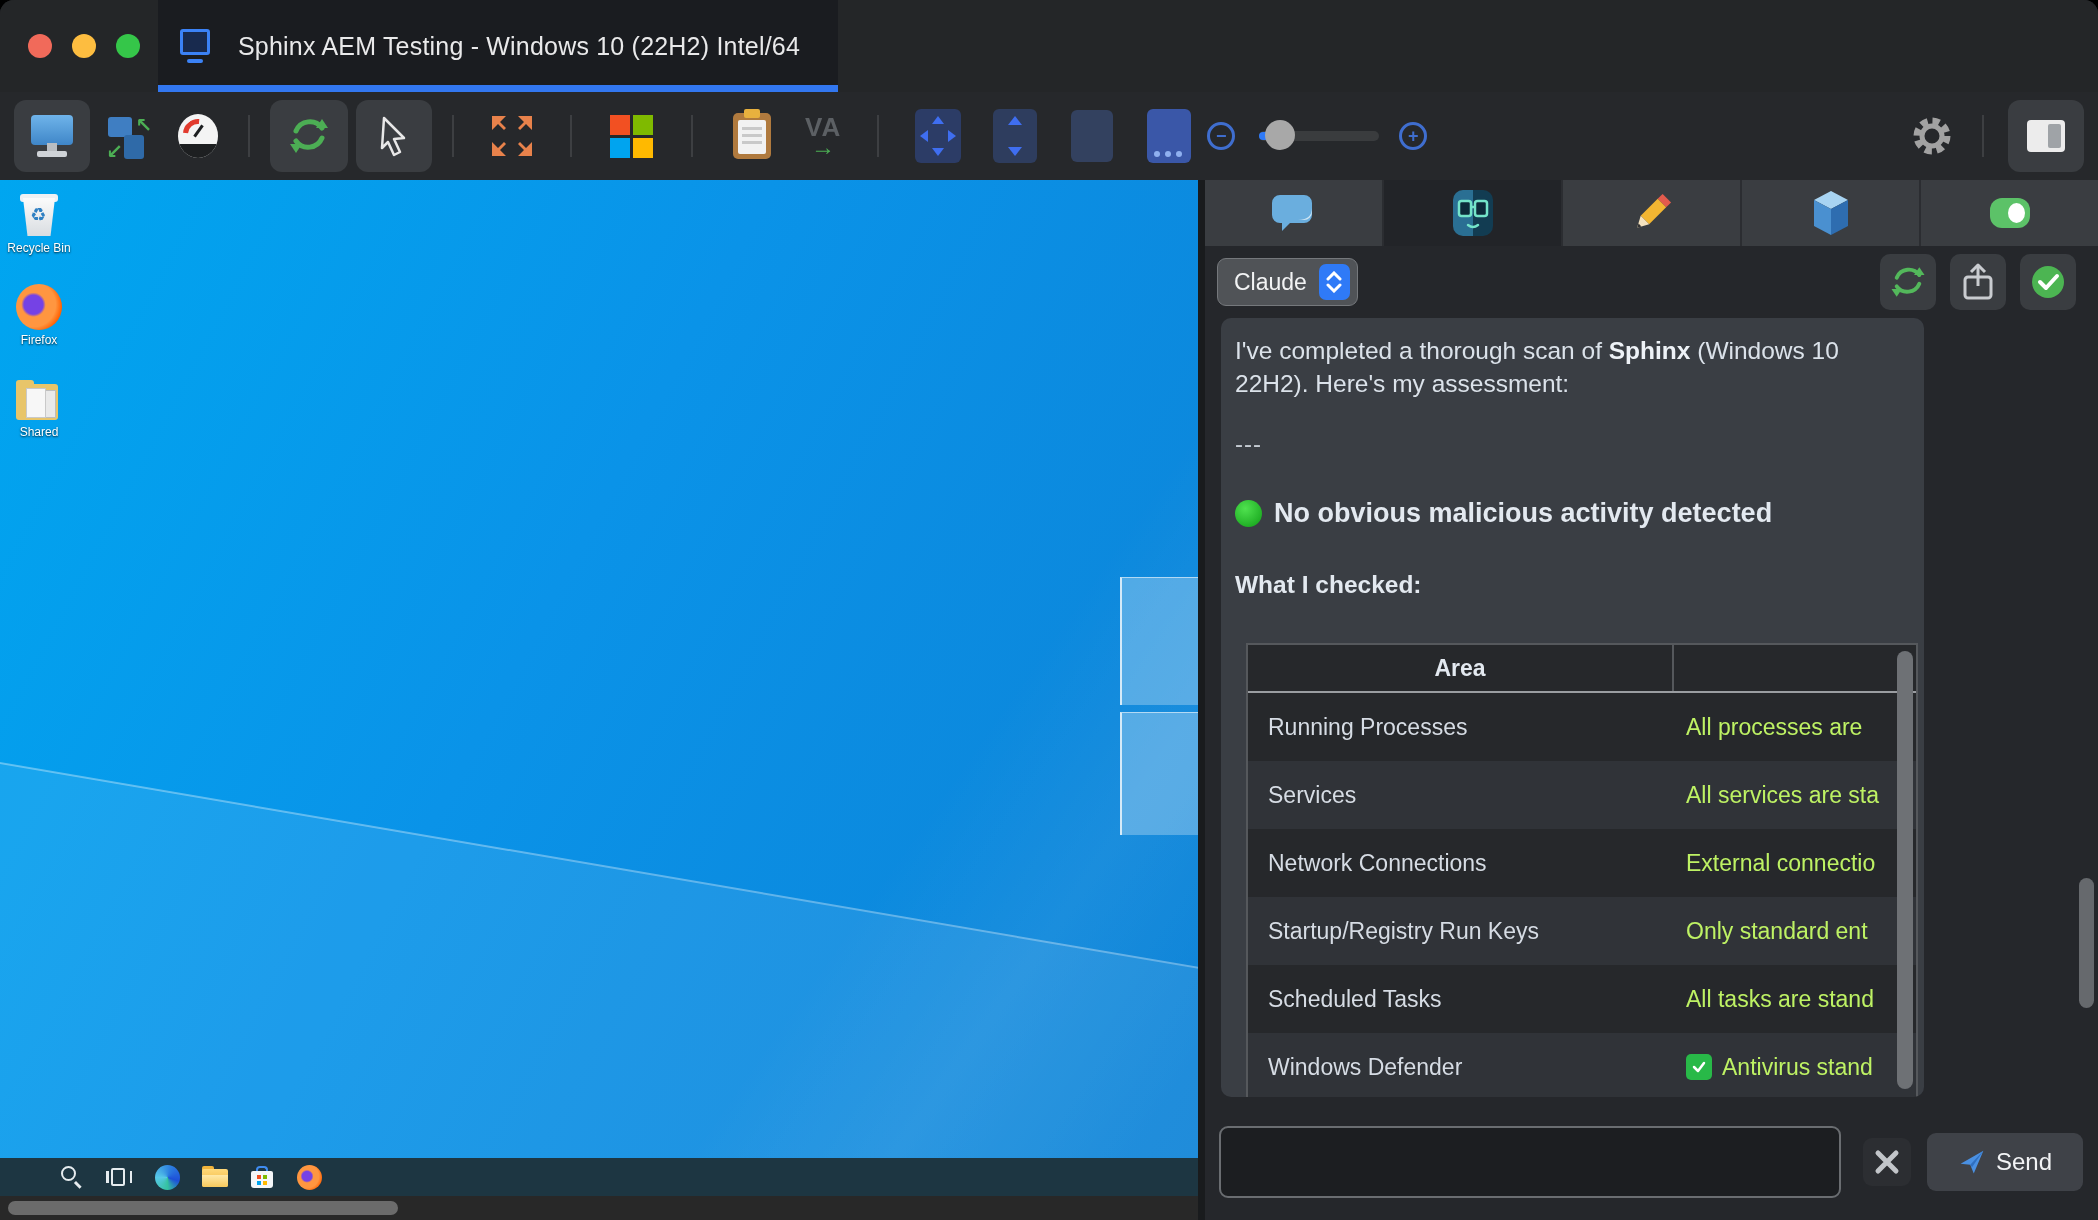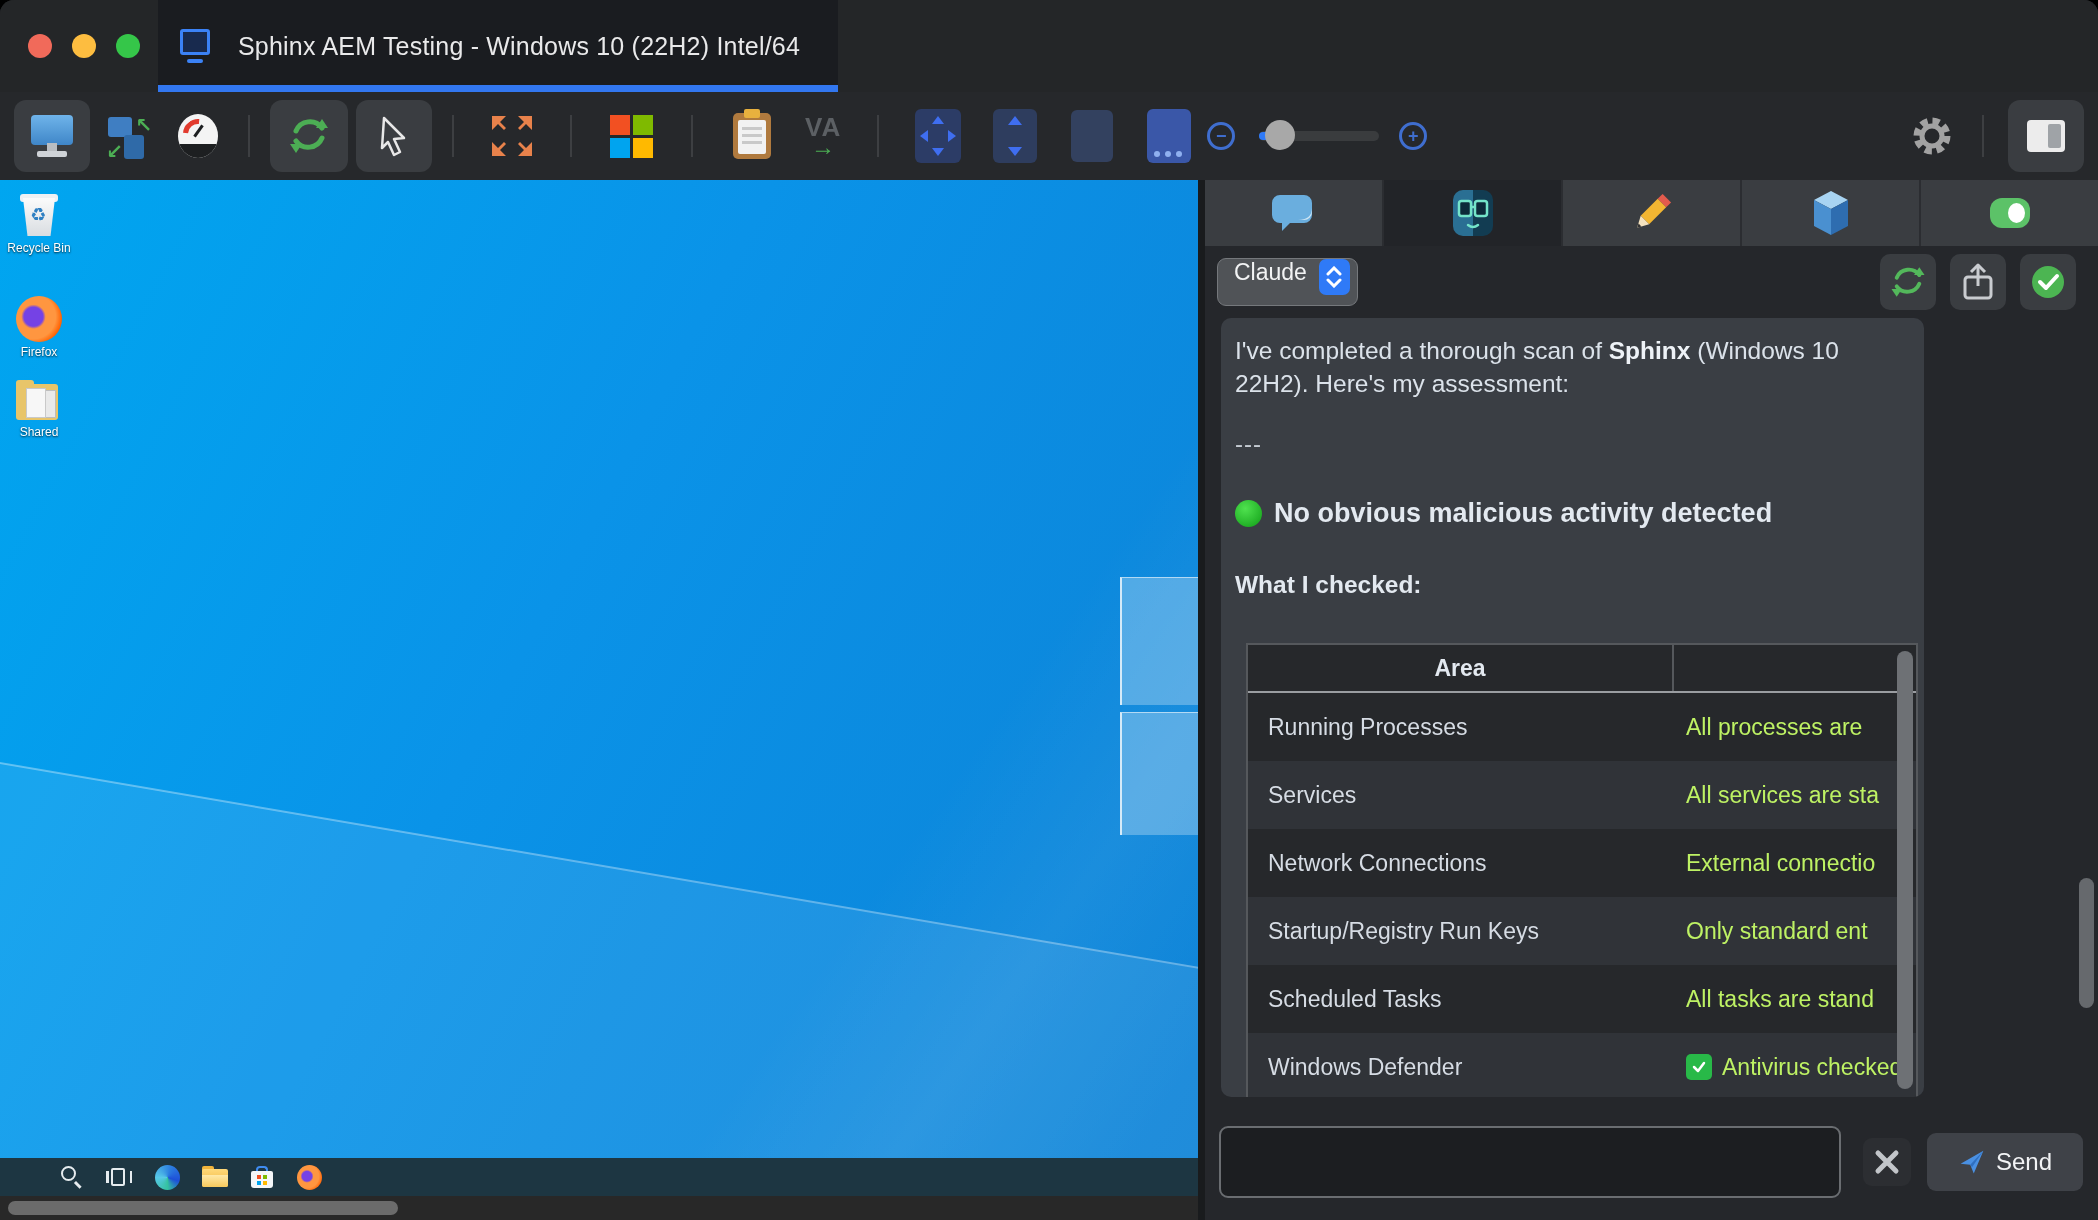--- a/index.html
+++ b/index.html
@@ -77,21 +77,21 @@
   .desktop{position:relative;height:978px;background:linear-gradient(118deg,#00a6f0 0%,#0a93e8 45%,#0d82d6 100%);overflow:hidden;}
   .beam{position:absolute;left:-200px;top:-100px;width:2000px;height:1400px;background:linear-gradient(125deg,rgba(255,255,255,0) 55%,rgba(255,255,255,.06) 62%,rgba(255,255,255,0) 70%);}
   .floor{position:absolute;left:0;top:0;width:100%;height:100%;background:rgba(205,240,255,.10);clip-path:polygon(0 583px,1205px 790px,1205px 978px,0 978px);}
   .floorline{position:absolute;left:0;top:582px;width:1300px;height:2px;background:rgba(255,255,255,.35);transform:rotate(9.7deg);transform-origin:0 0;}
   .pane{position:absolute;background:rgba(255,255,255,.28);border-left:2px solid rgba(255,255,255,.75);border-top:1.5px solid rgba(255,255,255,.55);}
   .pane1{left:1120px;top:397px;width:90px;height:128px;}
   .pane2{left:1120px;top:532px;width:90px;height:123px;}
 
   .dicon{position:absolute;left:6px;width:66px;display:flex;flex-direction:column;align-items:center;}
   .dicon .lbl{margin-top:3px;color:#fff;font-size:12px;text-shadow:0 1px 2px rgba(0,0,0,.8);white-space:nowrap;}
-  .di-bin{top:12px;} .di-fox{top:116px;} .di-shared{top:200px;}
+  .di-bin{top:12px;} .di-fox{top:104px;} .di-shared{top:200px;}
   .bin-icon{position:relative;width:40px;height:46px;}
   .bin-icon .body{position:absolute;left:4px;top:6px;width:32px;height:38px;background:linear-gradient(180deg,#fbfbfb,#d9dde1);clip-path:polygon(0 0,100% 0,86% 100%,14% 100%);}
   .bin-icon .rim{position:absolute;left:1px;top:2px;width:38px;height:8px;background:#eef1f4;border-radius:3px;}
   .bin-icon .rec{position:absolute;left:11px;top:14px;color:#2e7fc2;font-size:18px;line-height:18px;}
   .fox-icon{width:46px;height:46px;border-radius:50%;background:radial-gradient(circle at 38% 45%,#7542e5 0 25%,#ff9640 32% 58%,#ff5f00 75%,#ffbd4f 100%);}
   .shared-icon{position:relative;width:46px;height:42px;}
   .shared-icon .bk{position:absolute;left:0;top:4px;width:42px;height:36px;background:#e8c56a;border-radius:3px;}
   .shared-icon .tab2{position:absolute;left:0;top:0;width:18px;height:8px;background:#e8c56a;border-radius:3px 3px 0 0;}
   .shared-icon .doc{position:absolute;left:10px;top:8px;width:20px;height:30px;background:#f7f7f7;border:1px solid #c9c9c9;}
   .shared-icon .doc2{position:absolute;left:26px;top:10px;width:14px;height:28px;background:#e9e9e9;border:1px solid #bdbdbd;}
@@ -126,21 +126,21 @@
   
   .panel{position:relative;flex:1;background:#25272b;display:flex;flex-direction:column;}
   .ptabs{display:flex;height:66px;}
   .ptab{flex:1;background:#3a3d41;border-right:2px solid #2b2d31;display:flex;align-items:center;justify-content:center;}
   .ptab:last-child{border-right:none;}
   .ptab.active{background:#222428;}
   .toggle-icon{position:relative;width:40px;height:30px;border-radius:12px;background:#5cc268;}
   .toggle-icon i{position:absolute;right:5px;top:5px;width:17px;height:20px;border-radius:50%;background:#fff;}
 
   .pcontrols{position:relative;height:72px;display:flex;align-items:center;}
-  .claude{margin-left:12px;height:48px;display:flex;align-items:flex-start;background:#505357;border:1.5px solid #75787c;border-radius:9px;padding:0 7px 0 16px;gap:12px;}
+  .claude{margin-left:12px;height:48px;display:flex;align-items:center;background:#505357;border:1.5px solid #75787c;border-radius:9px;padding:0 7px 0 16px;gap:12px;}
   .claude .val{color:#f2f3f4;font-size:23px;}
   .claude .step{width:31px;height:36px;background:#2f7af7;border-radius:7px;display:flex;flex-direction:column;align-items:center;justify-content:center;gap:2px;}
   .pc-actions{margin-left:auto;margin-right:22px;display:flex;gap:14px;}
   .pbtn{width:56px;height:56px;border-radius:10px;background:#3a3d41;display:flex;align-items:center;justify-content:center;}
 
   .chat{position:relative;flex:1;background:#25272b;}
   .bubble{position:absolute;left:16px;top:0;width:703px;height:779px;background:#3a3e44;border-radius:10px;padding:16px 14px;overflow:hidden;}
   .msg-text{max-width:650px;color:#dbe2ea;font-size:24.5px;line-height:33px;margin:0;}
   .msg-text b{color:#eef2f7;}
   .mdash{margin:30px 0 0;color:#c6ccd4;font-size:24px;letter-spacing:1px;}
@@ -515,21 +515,21 @@
                   </div>
                 </div>
                 <div class="trow alt">
                   <div class="c1">Windows Defender</div>
                   <div class="c2">
                     <span class="checksq">
                       <svg width="16" height="16" viewBox="0 0 16 16">
                         <path d="M3 8 L7 12 L13 4" fill="none" stroke="#fff" stroke-width="2.5" stroke-linecap="round" stroke-linejoin="round"></path>
                       </svg>
                     </span>
-                    <span>Antivirus checked</span>
+                    <span>Antivirus stand</span>
                   </div>
                 </div>
               </div>
             <div class="tscroll"></div>
           </div>
         </div>
         <div class="chat-thumb"></div>
       </div>
 
       <div class="inputrow">

